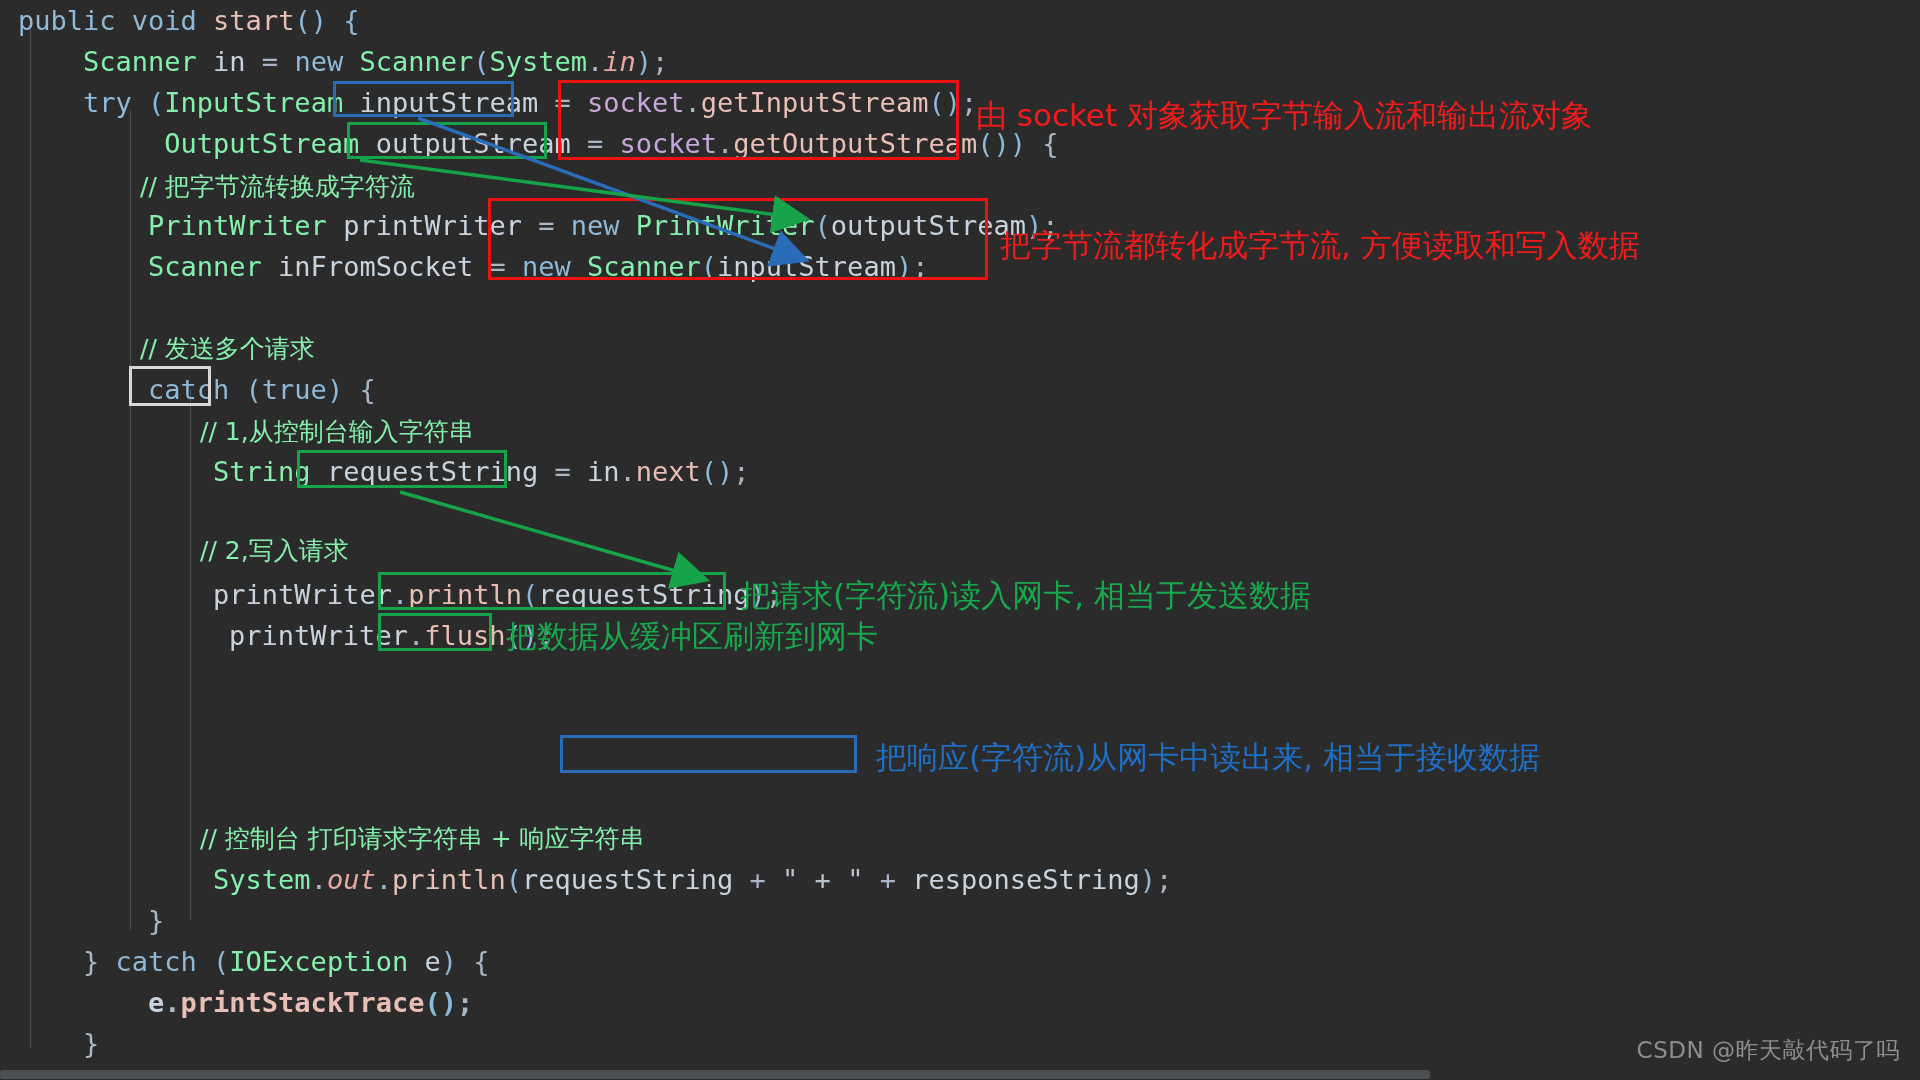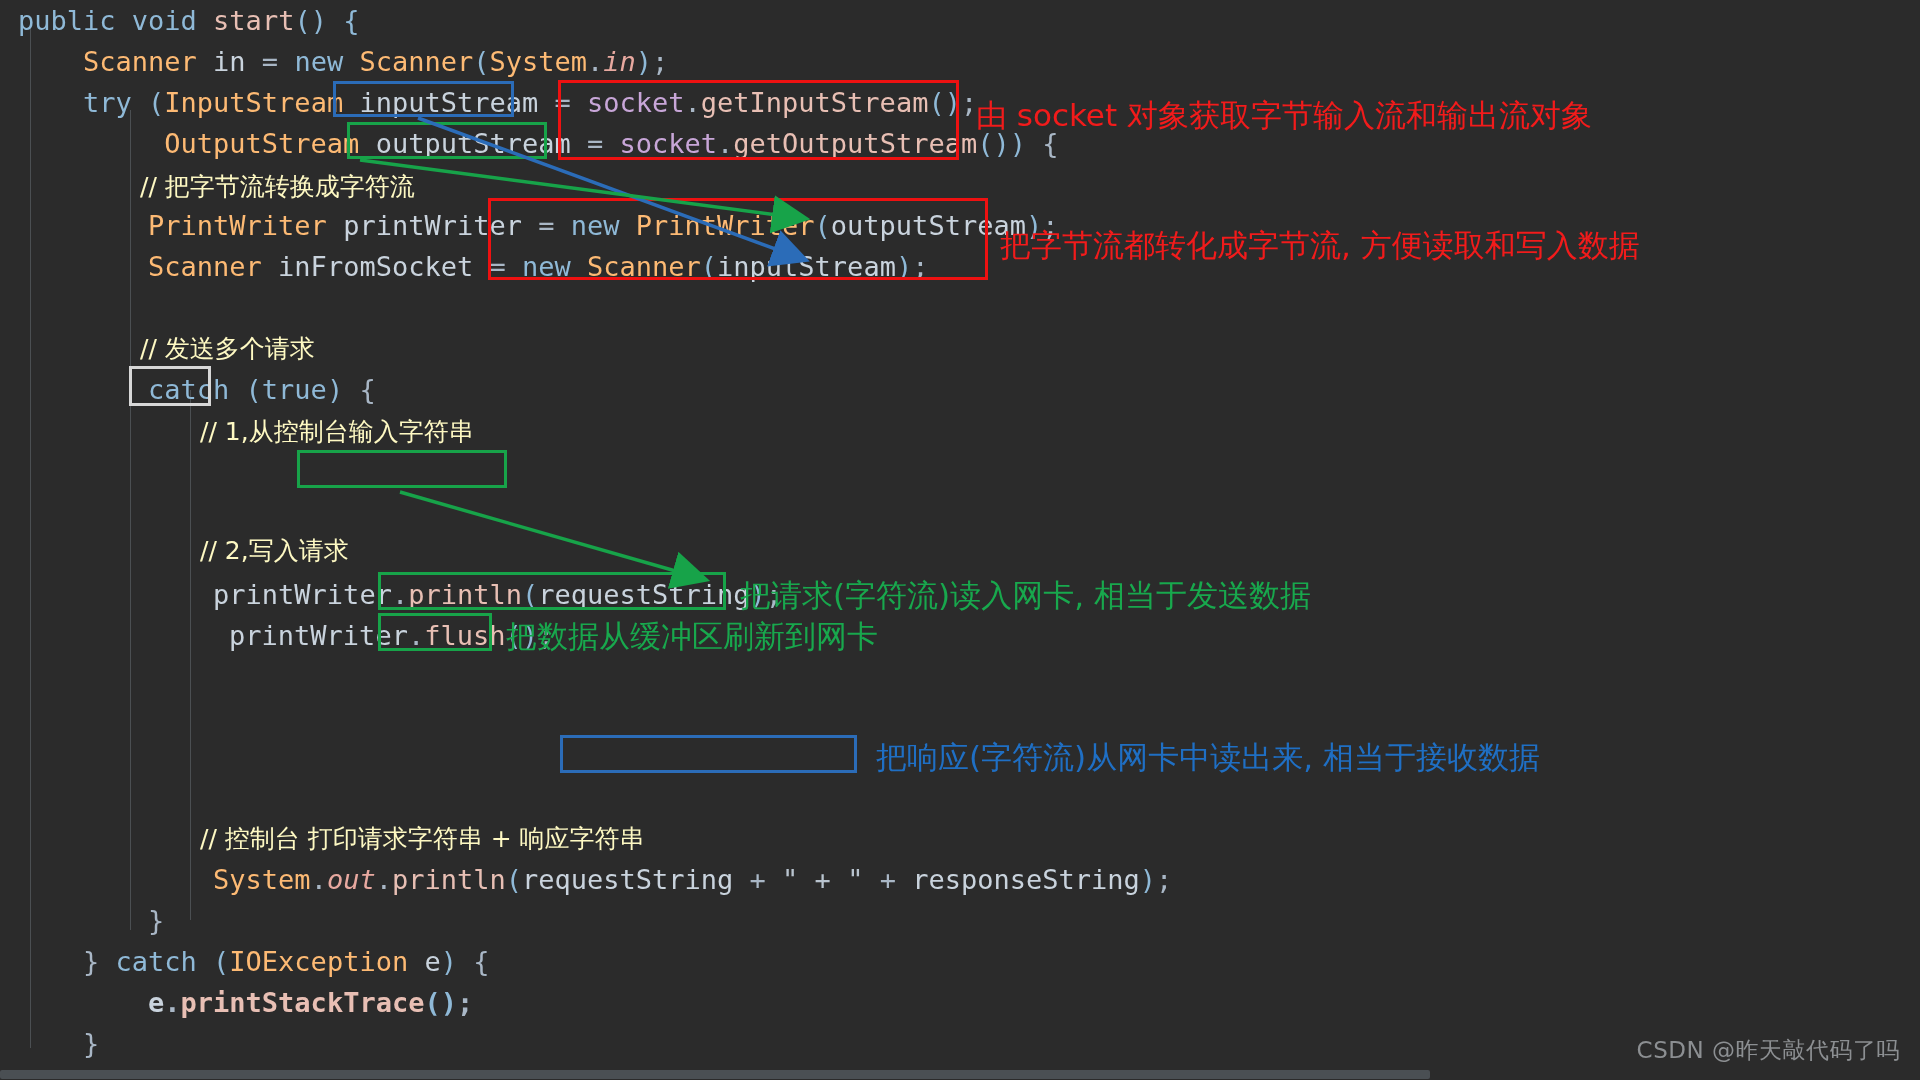--- a/index.html
+++ b/index.html
@@ -42,29 +42,29 @@
     white-space: pre;
     font-family: "DejaVu Sans Mono", monospace;
     font-size: 27px;
     line-height: 41px;
     letter-spacing: 0px;
     color: #a9b7c6;
   }
 
   
   .kw      { color: #8fb9d7; }      
-  .type    { color: #fdba74; }      
+  .type    { color: #86efac; }      
   .ident   { color: #c9d3dd; }      
   .meth    { color: #e8bfb4; }      
   .punct   { color: #a9b7c6; }
   .paren   { color: #8fb9d7; }
   .field   { color: #c8a6d8; }      
   .static  { color: #e8a9a0; font-style: italic; }  
   .str     { color: #b9c4cf; }
-  .cmt     { color: #fef9c3; font-family: "DejaVu Sans", sans-serif; font-size: 25px;}
+  .cmt     { color: #86efac; font-family: "DejaVu Sans", sans-serif; font-size: 25px;}
 
   
   .box {
     position: absolute;
     box-sizing: border-box;
     pointer-events: none;
   }
   .box-red   { border: 3px solid #ee1111; }
   .box-green { border: 3px solid #17a349; }
   .box-blue  { border: 3px solid #2b6cb8; }
@@ -146,20 +146,21 @@
     <div class="line" style="top:205px; left:18px;"><span class="punct">        </span><span class="type">PrintWriter</span><span class="punct"> </span><span class="ident">printWriter</span><span class="punct"> = </span><span class="kw">new</span><span class="punct"> </span><span class="type">PrintWriter</span><span class="paren">(</span><span class="ident">outputStream</span><span class="paren">)</span><span class="punct">;</span></div>
 
     <div class="line" style="top:246px; left:18px;"><span class="punct">        </span><span class="type">Scanner</span><span class="punct"> </span><span class="ident">inFromSocket</span><span class="punct"> = </span><span class="kw">new</span><span class="punct"> </span><span class="type">Scanner</span><span class="paren">(</span><span class="ident">inputStream</span><span class="paren">)</span><span class="punct">;</span></div>
 
     <div class="line cmt" style="top:328px; left:18px; padding-left:122px;">// 发送多个请求</div>
 
     <div class="line" style="top:369px; left:18px;"><span class="punct">        </span><span class="kw">catch</span><span class="paren"> (</span><span class="kw">true</span><span class="paren">)</span><span class="punct"> {</span></div>
 
     <div class="line cmt" style="top:411px; left:18px; padding-left:182px;">// 1,从控制台输入字符串</div>
 
+    <div class="line" style="top:451px; left:18px;"><span class="punct">            </span><span class="type">String</span><span class="punct"> </span><span class="ident">requestString</span><span class="punct"> = </span><span class="ident">in</span><span class="punct">.</span><span class="meth">next</span><span class="paren">()</span><span class="punct">;</span></div>
 
     <div class="line cmt" style="top:530px; left:18px; padding-left:182px;">// 2,写入请求</div>
 
     <div class="line" style="top:574px; left:18px;"><span class="punct">            </span><span class="ident">printWriter</span><span class="punct">.</span><span class="meth">println</span><span class="paren">(</span><span class="ident">requestString</span><span class="paren">)</span><span class="punct">;</span></div>
 
     <div class="line" style="top:615px; left:34px;text-align:center;"><span class="punct">            </span><span class="ident">printWriter</span><span class="punct">.</span><span class="meth">flush</span><span class="paren">()</span><span class="punct">;</span></div>
 
 
 
     <div class="line cmt" style="top:818px; left:18px; padding-left:182px;">// 控制台 打印请求字符串 + 响应字符串</div>

